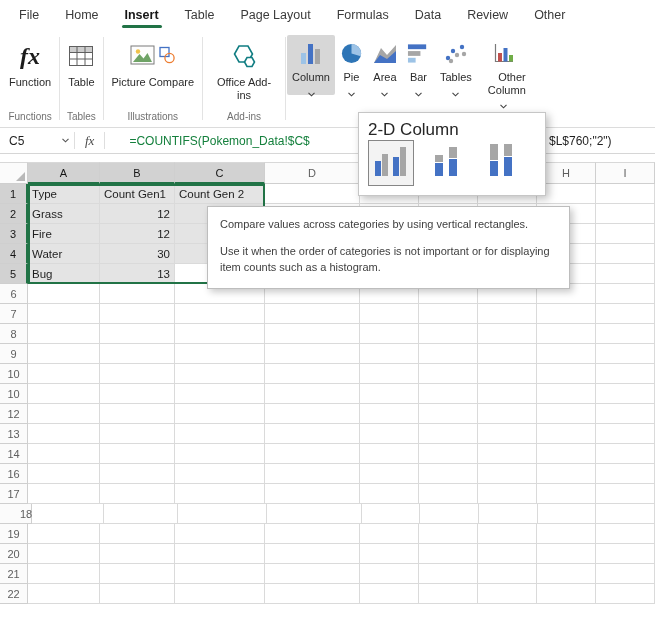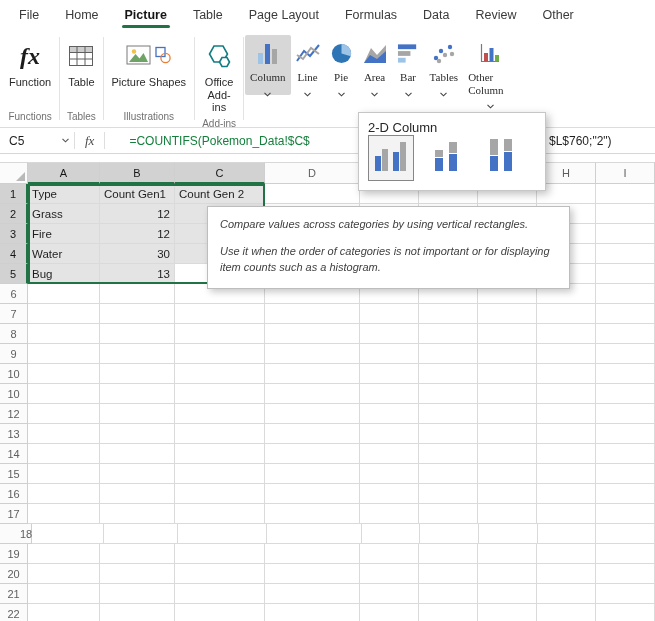--- a/index.html
+++ b/index.html
@@ -18,26 +18,26 @@
   
   .ribbon { height:98px; border-bottom:1px solid #dcdcdc; display:flex; align-items:stretch; padding:0 2px; background:#fff; }
   .rgroup { display:flex; flex-direction:column; }
   .rbtns { flex:1; display:flex; align-items:flex-start; padding-top:5px; }
   .glabel { font-size:10px; color:#717171; text-align:center; padding:1px 4px 5px; white-space:nowrap; }
   .rdiv { width:1px; background:#e3e3e3; margin:7px 1px; }
 
   .bigbtn { display:flex; flex-direction:column; align-items:center; padding:3px 7px; font-size:11px; color:#2b2b2b; border-radius:2px; text-align:center; }
   .bigbtn .icon { height:36px; display:flex; align-items:center; justify-content:center; gap:3px; }
   .bigbtn .lbl { line-height:1.15; margin-top:2px; }
-  .bigbtn.addins { width:46px; }
+  .bigbtn.addins { width:80px; }
   .fx-ic { font-family:"Liberation Serif", serif; font-style:italic; font-weight:600; font-size:24px; color:#1c1c1c; }
 
   .chartbtn { display:flex; flex-direction:column; align-items:center; padding:4px 5px 3px; font-size:11px; color:#2b2b2b; border-radius:2px; }
   .chartbtn .icon { height:28px; display:flex; align-items:center; }
-  .chartbtn .lbl { margin-top:4px; line-height:1.15; text-align:left;font-family:Liberation Serif, serif; }
+  .chartbtn .lbl { margin-top:4px; line-height:1.15; text-align:right; }
   .chartbtn .chev { margin-top:3px; height:5px; }
   .chartbtn.pressed { background:#d7d7d7; }
   .chartbtn.other .lbl { width:44px; }
 
   
   .fbar { height:26px; border-bottom:1px solid #d6d6d6; display:flex; align-items:center; position:relative; background:#fff; }
   .namebox { width:74px; height:100%; display:flex; align-items:center; padding-left:9px; font-size:12px; color:#1f1f1f; }
   .nb-chev { margin-left:auto; margin-right:5px; display:flex; }
   .fdiv { width:1px; height:70%; background:#dedede; }
   .fxbtn { font-family:"Liberation Serif", serif; font-style:italic; font-size:13px; color:#4b4b4b; padding:0 10px; }
@@ -61,39 +61,39 @@
   .gcell { border-right:1px solid #dadada; border-bottom:1px solid #dadada; display:flex; align-items:center;
            padding:0 4px; overflow:hidden; white-space:nowrap; background:#fff; color:#1f1f1f; }
   .gcell.num { justify-content:flex-end; }
   .gcell.sel { background:#e4e4e4; }
   .gcell.active { background:#ffffff; }
   .selbox { position:absolute; border:2px solid #217346; pointer-events:none; }
 
   
   .cpanel { position:absolute; left:358px; top:112px; width:188px; background:#fff; border:1px solid #c6c6c6;
             box-shadow:3px 3px 8px rgba(0,0,0,.25); padding:7px 9px 9px; z-index:20; }
-  .cpanel-title { font-size:13px; color:#262626; }
+  .cpanel-title { font-size:17px; color:#262626; }
   .cpanel-icons { display:flex; gap:9px; }
   .copt { width:46px; height:46px; display:flex; align-items:flex-end; justify-content:center; padding:4px; border:1px solid transparent; }
   .copt.sel { border:1px solid #868686; background:#f3f3f3; }
 
   
   .ttip { position:absolute; left:207px; top:206px; width:363px; background:#fff; border:1px solid #bdbdbd;
           box-shadow:3px 3px 7px rgba(0,0,0,.22); padding:9px 12px 12px; z-index:30; font-size:11px; color:#404040; }
   .ttip-title { color:#262626; margin-bottom:11px; }
-  .ttip-body { line-height:1.5;font-style:italic; }
+  .ttip-body { line-height:1.5; }
   .ttip-body + .ttip-body { margin-top:10px; }
 </style>
 </head>
 <body>
 
 <div class="tabbar">
   <div class="tab">File</div>
   <div class="tab">Home</div>
-  <div class="tab active">Picture</div>
+  <div class="tab active">Insert</div>
   <div class="tab">Table</div>
   <div class="tab">Page Layout</div>
   <div class="tab">Formulas</div>
   <div class="tab">Data</div>
   <div class="tab">Review</div>
   <div class="tab">Other</div>
 </div>
 
 <div class="ribbon">
 
@@ -142,21 +142,21 @@
                 <path d="M3 17 L9.5 9 L13.5 13.5 L17.5 8 L22 17 Z" fill="#6fa366"></path>
               </svg>
           </span>
           <span>
             <svg width="18" height="20" viewBox="0 0 18 20">
                 <rect x="2" y="2.5" width="9" height="9" fill="none" stroke="#4472c4" stroke-width="1.3"></rect>
                 <circle cx="11.5" cy="13" r="4.6" fill="none" stroke="#ed7d31" stroke-width="1.3"></circle>
               </svg>
           </span>
         </span>
-        <span class="lbl">Picture Shapes</span>
+        <span class="lbl">Picture Compare</span>
       </div>
     </div>
     <div class="glabel">Illustrations</div>
   </div>
 
   <div class="rdiv"></div>
 
   <div class="rgroup">
     <div class="rbtns">
       <div class="bigbtn addins">
@@ -184,32 +184,20 @@
               <rect x="8" y="3" width="5" height="20" fill="#4472c4"></rect>
               <rect x="15" y="8" width="5" height="15" fill="#a6a6a6"></rect>
             </svg>
         </span>
         <span class="lbl">Column</span>
         <span class="chev"><svg width="7" height="5" viewBox="0 0 7 5">
               <path d="M0.5 0.8 L3.5 3.8 L6.5 0.8" fill="none" stroke="#444" stroke-width="1.1"></path>
             </svg></span>
       </div>
 
-      <div class="chartbtn">
-        <span class="icon">
-          <svg width="24" height="22" viewBox="0 0 24 22">
-              <polyline points="1,19 8,9 14,14 23,3" fill="none" stroke="#4472c4" stroke-width="2"></polyline>
-              <polyline points="1,13 7,17 15,6 23,12" fill="none" stroke="#a6a6a6" stroke-width="2"></polyline>
-            </svg>
-        </span>
-        <span class="lbl">Line</span>
-        <span class="chev"><svg width="7" height="5" viewBox="0 0 7 5">
-              <path d="M0.5 0.8 L3.5 3.8 L6.5 0.8" fill="none" stroke="#444" stroke-width="1.1"></path>
-            </svg></span>
-      </div>
 
       <div class="chartbtn">
         <span class="icon">
           <svg width="23" height="23" viewBox="0 0 24 24">
               <circle cx="12" cy="12" r="10" fill="#2e75b6"></circle>
               <path d="M12 12 L12 2 A10 10 0 0 1 21.6 14.8 Z" fill="#9dc3e6"></path>
             </svg>
         </span>
         <span class="lbl">Pie</span>
         <span class="chev"><svg width="7" height="5" viewBox="0 0 7 5">
@@ -475,32 +463,20 @@
       <div class="gcell" style="width: 75px;"></div>
       <div class="gcell" style="width: 90px;"></div>
       <div class="gcell" style="width: 95px;"></div>
       <div class="gcell" style="width: 59px;"></div>
       <div class="gcell" style="width: 59px;"></div>
       <div class="gcell" style="width: 59px;"></div>
       <div class="gcell" style="width: 59px;"></div>
       <div class="gcell" style="width: 59px;"></div>
     </div>
     <div class="grow">
-      <div class="ghcell" style="width: 28px;">15</div>
-      <div class="gcell" style="width: 72px;"></div>
-      <div class="gcell" style="width: 75px;"></div>
-      <div class="gcell" style="width: 90px;"></div>
-      <div class="gcell" style="width: 95px;"></div>
-      <div class="gcell" style="width: 59px;"></div>
-      <div class="gcell" style="width: 59px;"></div>
-      <div class="gcell" style="width: 59px;"></div>
-      <div class="gcell" style="width: 59px;"></div>
-      <div class="gcell" style="width: 59px;"></div>
-    </div>
-    <div class="grow">
       <div class="ghcell" style="width: 28px;">16</div>
       <div class="gcell" style="width: 72px;"></div>
       <div class="gcell" style="width: 75px;"></div>
       <div class="gcell" style="width: 90px;"></div>
       <div class="gcell" style="width: 95px;"></div>
       <div class="gcell" style="width: 59px;"></div>
       <div class="gcell" style="width: 59px;"></div>
       <div class="gcell" style="width: 59px;"></div>
       <div class="gcell" style="width: 59px;"></div>
       <div class="gcell" style="width: 59px;"></div>

